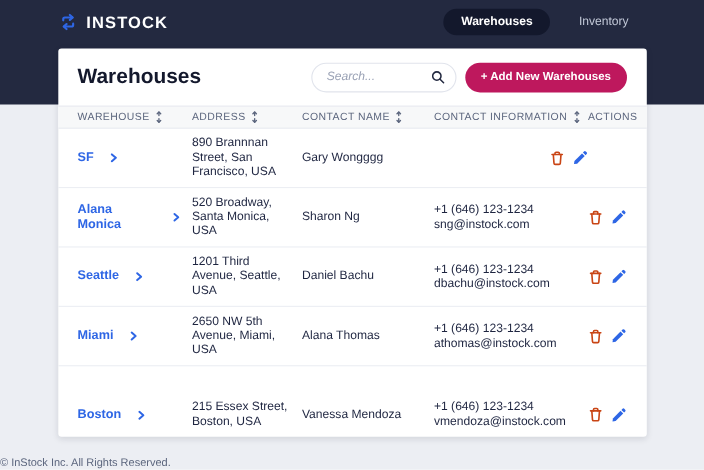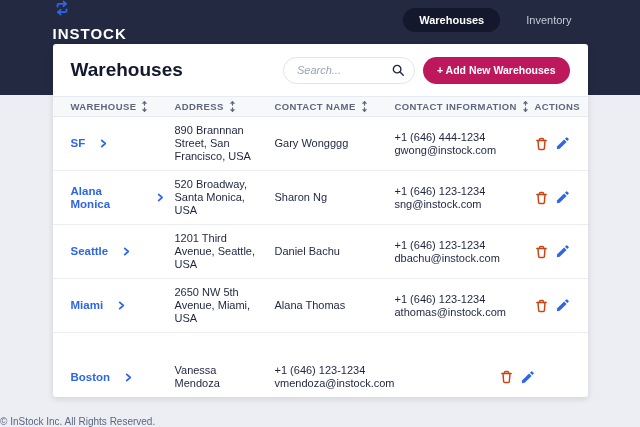--- a/index.html
+++ b/index.html
@@ -7,21 +7,21 @@
   body {
     font-family:"Liberation Sans", sans-serif;
     background:#eceef3;
     color:#13182c;
     overflow:hidden;
   }
   
   .dark-band { background:#232940; height:95px; }
   .topbar { height:40px; display:flex; align-items:center; }
   .topbar-inner { width:535px; margin:0 auto; display:flex; align-items:center; justify-content:space-between; }
-  .logo { display:flex; align-items:flex-start; gap:8px;flex-direction:column; }
+  .logo { display:flex; align-items:flex-end; gap:8px; }
   .logo-icon { width:18px; height:18px; display:block; }
   .logo-text { color:#ffffff; font-weight:bold; font-size:15px; letter-spacing:1px; }
   .nav { display:flex; align-items:center; gap:10px; }
   .nav-item {
     font-size:11px; color:#c3c9d8; padding:6px 16px; border-radius:15px;
     background:transparent; border:none; cursor:pointer; font-family:inherit;
   }
   .nav-item.active { background:#13182c; color:#ffffff; font-weight:bold; }
 
   
@@ -52,21 +52,21 @@
   .grid-row {
     display:grid;
     grid-template-columns:104px 100px 120px 140px 1fr;
     padding:0 18px; align-items:center;
   }
   .thead {
     background:#f7f8f9; border-top:1px solid #e8eaf1; border-bottom:1px solid #e8eaf1;
     height:21px;
   }
   .th {
-    display:flex; align-items:flex-end; gap:4px; font-size:9.5px; font-weight:bold;
+    display:flex; align-items:flex-end; gap:4px; font-size:9.5px; font-weight:normal;
     color:#5c667e; letter-spacing:0.4px; cursor:pointer; white-space:nowrap;
   }
   .th.actions-col { justify-content:flex-end; cursor:default; }
   .sort-icon { width:9px; height:11px; flex:0 0 auto; }
   .tr { border-bottom:1px solid #eceef3; }
   .tr:last-child { border-bottom:none;margin-top:24px; }
   .td { font-size:11px; line-height:13px; color:#1e2540; padding:7px 10px 7px 0; }
   .warehouse-link {
     display:inline-flex; align-items:center; gap:14px; color:#2e66e5; font-weight:bold;
     font-size:11.5px; text-decoration:none; cursor:pointer;
@@ -169,24 +169,20 @@
     <div class="td">
       <a class="warehouse-link">
         <span class="wh-name">SF</span>
         <svg class="chevron-icon" viewBox="0 0 10 10" fill="none" stroke="#2e66e5" stroke-width="2" stroke-linecap="round" stroke-linejoin="round">
           <path d="M3 1.5 L7 5 L3 8.5"></path>
         </svg>
       </a>
     </div>
     <div class="td td-address">890 Brannnan Street, San Francisco, USA</div>
     <div class="td td-name">Gary Wongggg</div>
-    <div class="td td-info">
-      <div class="phone">+1 (646) 444-1234</div>
-      <div class="email">gwong@instock.com</div>
-    </div>
     <div class="td td-actions">
       <button class="icon-btn" title="">
         <svg width="13" height="14" viewBox="0 0 16 18" fill="none" stroke="#c94515" stroke-width="1.9" stroke-linecap="round" stroke-linejoin="round">
           <path d="M2 4.5 h12"></path>
           <path d="M5.5 4.5 V3 a1.2 1.2 0 0 1 1.2-1.2 h2.6 A1.2 1.2 0 0 1 10.5 3 v1.5"></path>
           <path d="M3.5 4.5 l0.8 10.2 a1.4 1.4 0 0 0 1.4 1.3 h4.6 a1.4 1.4 0 0 0 1.4-1.3 l0.8-10.2"></path>
         </svg>
       </button>
       <button class="icon-btn" title="">
         <svg width="13" height="13" viewBox="0 0 16 16" fill="#2e66e5">
@@ -295,20 +291,21 @@
 
   <div class="grid-row tr">
     <div class="td">
       <a class="warehouse-link">
         <span class="wh-name">Boston</span>
         <svg class="chevron-icon" viewBox="0 0 10 10" fill="none" stroke="#2e66e5" stroke-width="2" stroke-linecap="round" stroke-linejoin="round">
           <path d="M3 1.5 L7 5 L3 8.5"></path>
         </svg>
       </a>
     </div>
+    <div class="td td-address">215 Essex Street, Boston, USA</div>
     <div class="td td-name">Vanessa Mendoza</div>
     <div class="td td-info">
       <div class="phone">+1 (646) 123-1234</div>
       <div class="email">vmendoza@instock.com</div>
     </div>
     <div class="td td-actions">
       <button class="icon-btn" title="">
         <svg width="13" height="14" viewBox="0 0 16 18" fill="none" stroke="#c94515" stroke-width="1.9" stroke-linecap="round" stroke-linejoin="round">
           <path d="M2 4.5 h12"></path>
           <path d="M5.5 4.5 V3 a1.2 1.2 0 0 1 1.2-1.2 h2.6 A1.2 1.2 0 0 1 10.5 3 v1.5"></path>

